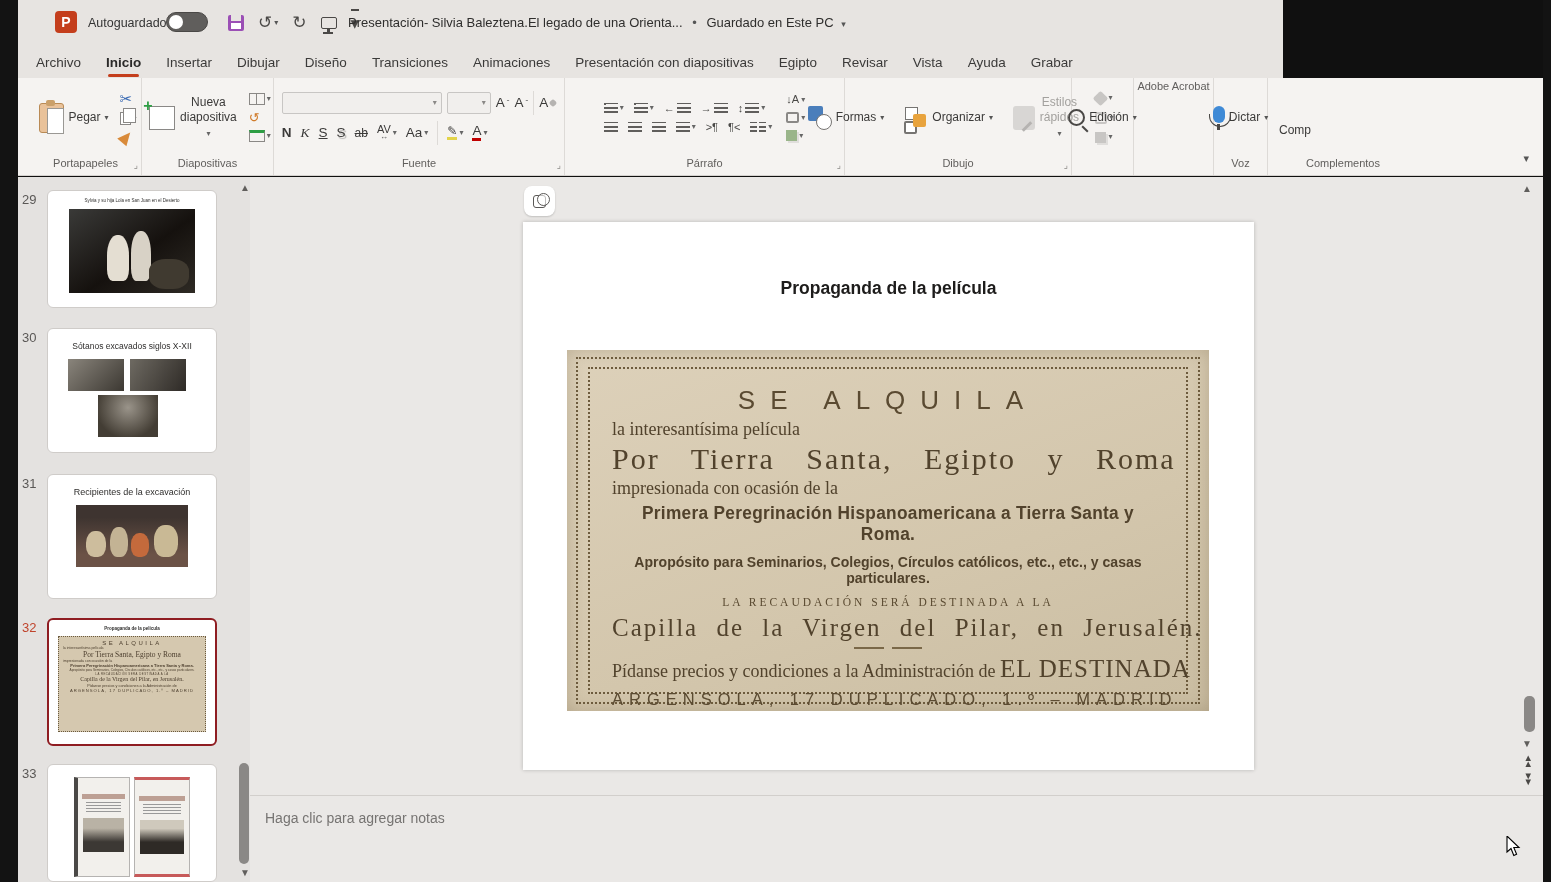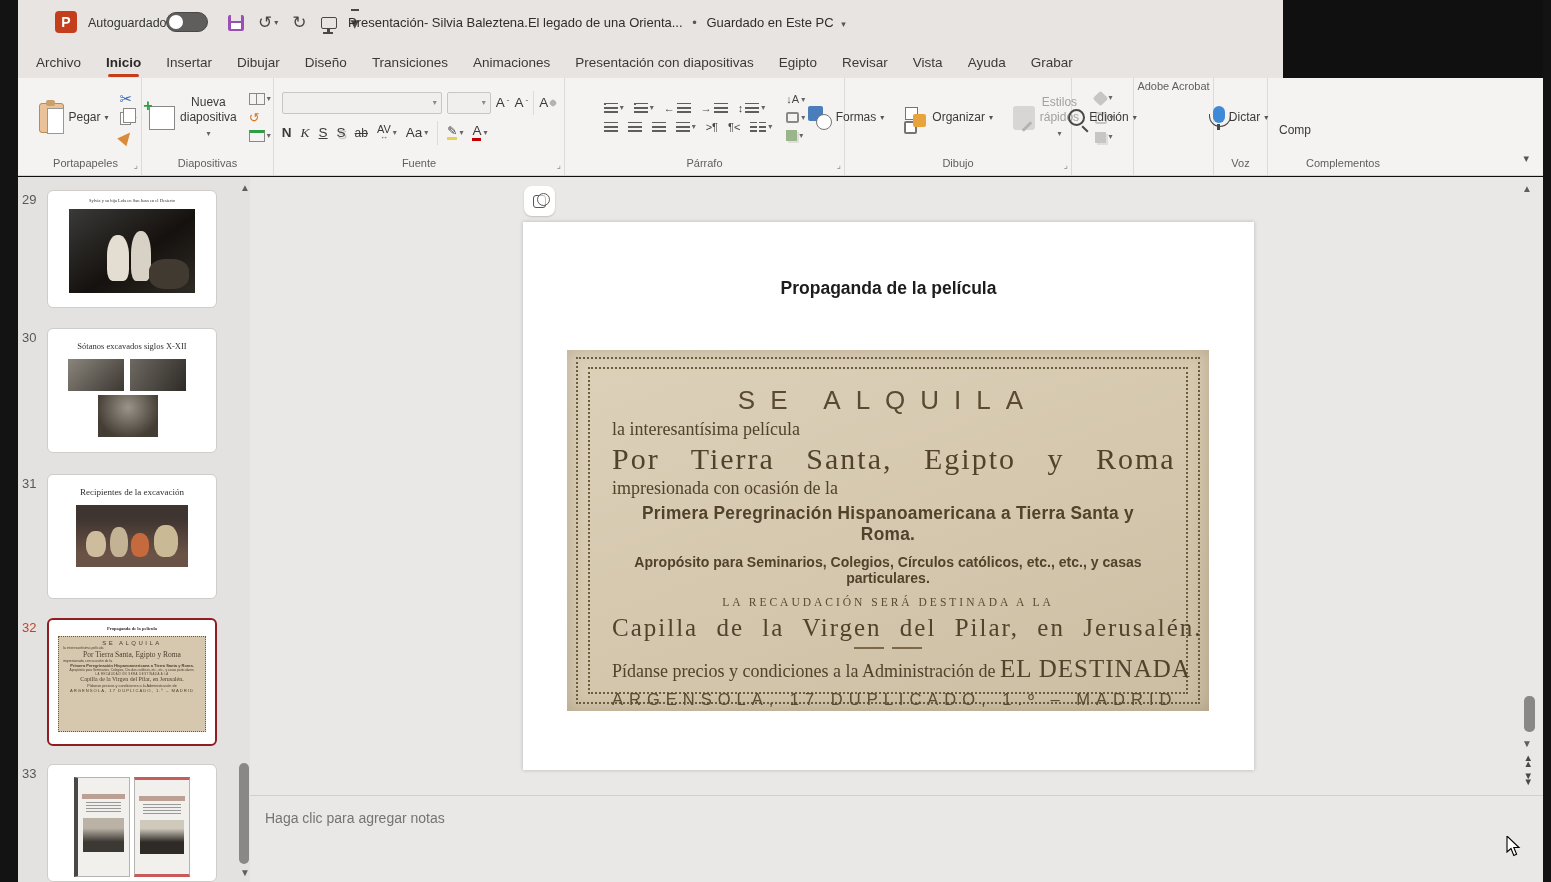--- a/index.html
+++ b/index.html
@@ -130,21 +130,21 @@
   .wc-wire { position:absolute; left:176px; top:66px; width:1.5px; height:60px; background:#dcdcdc; transform:rotate(-8deg); }
   .wc-name { position:absolute; left:0; bottom:9px; background:rgba(15,15,15,.72); color:#fff; font-size:12.5px; padding:4px 12px 5px 10px; letter-spacing:.2px; }
 
   
   .panel { position:absolute; left:18px; top:177px; width:232px; height:705px; background:#e4e2e0; }
   .thumb-wrap { position:absolute; left:0; width:232px; }
   .thumb-num { position:absolute; left:4px; top:2px; font-size:13px; color:#5a5856; width:24px; text-align:left; }
   .thumb-num.sel { color:#c0442c; }
   .thumb-card { position:absolute; left:29px; top:0; width:170px; background:#fff; border:1px solid #cfccc9; border-radius:6px; overflow:hidden; }
   .thumb-card.sel { border:2.5px solid #8f1d22; }
-  .t-title { text-align:center; color:#2f2e2d;font-family:Liberation Serif, serif; }
+  .t-title { text-align:center; color:#2f2e2d; }
   
   .t29 { height:118px; }
   .t29 .t-title { font-size:4.5px; margin-top:7px; }
   .t29-photo { margin:6px auto 0; width:126px; height:84px; background:linear-gradient(145deg,#3a3a38,#15110e 55%,#2e2a24); position:relative; }
   .t29-fig1 { position:absolute; left:38px; top:26px; width:22px; height:46px; background:#e4ded2; border-radius:45% 45% 25% 25%; }
   .t29-fig2 { position:absolute; left:62px; top:22px; width:20px; height:50px; background:#d8d2c6; border-radius:45% 45% 25% 25%; }
   .t29-rock { position:absolute; right:6px; bottom:4px; width:40px; height:30px; background:#403a30; border-radius:40%; }
   
   .t30 { height:125px; }
   .t30 .t-title { font-size:8.5px; margin-top:12px; }

